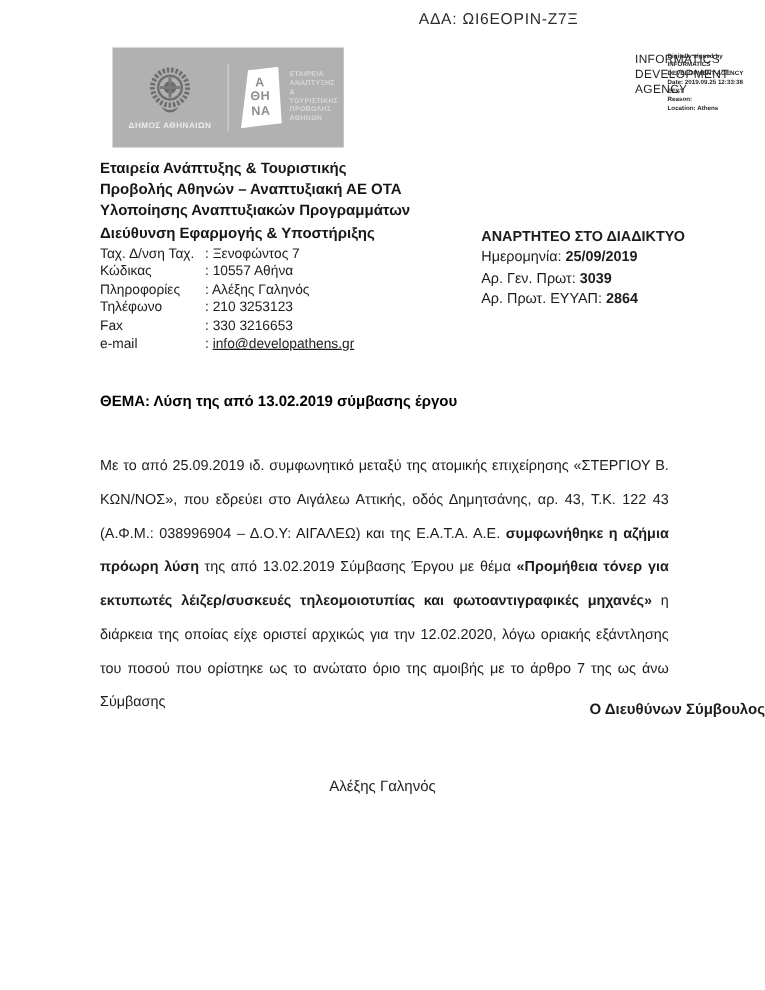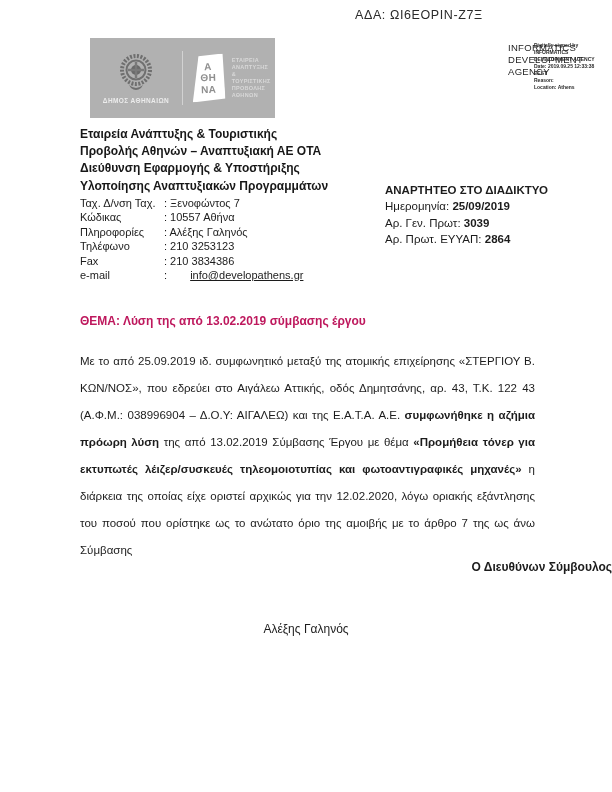--- a/index.html
+++ b/index.html
@@ -14,21 +14,20 @@
   }
 
   
   .ada {
     position: absolute;
     left: 335px; top: 8px;
     font-size: 12.5px;
     letter-spacing: 0.6px;
     color: #2b2b2b;
     white-space: nowrap;
-    margin-left: 20px;
   }
 
   
   .logo-box {
     position: absolute;
     left: 90px; top: 38px;
     width: 185px; height: 80px;
     display: flex;
     align-items: center;
   }
@@ -118,49 +117,48 @@
     left: 80px; top: 196px;
     font-size: 11px;
     line-height: 14.4px;
     color: #1c1c1c;
   }
   .contact-row { display: flex; }
   .contact-label { width: 84px; flex: 0 0 84px; }
   .contact-value { white-space: nowrap; text-align: center; }
   .email-link {
     color: inherit;
-    margin-left: 20px;
   }
 
   
   .reference {
     position: absolute;
     left: 385px; top: 182px;
     font-size: 11.5px;
     line-height: 16.3px;
     color: #1c1c1c;
     white-space: nowrap;
   }
   .reference-title { font-weight: bold; }
   .ref-value { font-weight: bold; }
 
   
   .subject {
     position: absolute;
     left: 80px; top: 314px;
     font-size: 12px;
     font-weight: bold;
-    color: #be185d;
+    color: #000000;
     white-space: nowrap;
   }
 
   
   .body-text {
     position: absolute;
-    left: 80px; top: 348px;
+    left: 80px; top: 360px;
     width: 455px;
     font-size: 11.5px;
     line-height: 27px;
     text-align: justify;
     color: #1c1c1c;
   }
   .seg-bold { font-weight: bold; }
 
   
   .closing-role {
@@ -237,22 +235,22 @@
 INFORMATICS
 DEVELOPMENT AGENCY
 Date: 2019.09.25 12:33:38
 EEST
 Reason:
 Location: Athens</div>
 
   <div class="letterhead">
     <div>Εταιρεία Ανάπτυξης &amp; Τουριστικής</div>
     <div>Προβολής Αθηνών – Αναπτυξιακή ΑΕ ΟΤΑ</div>
+    <div>Υλοποίησης Αναπτυξιακών Προγραμμάτων</div>
     <div>Διεύθυνση Εφαρμογής &amp; Υποστήριξης</div>
-    <div>Υλοποίησης Αναπτυξιακών Προγραμμάτων</div>
   </div>
 
   <div class="contact">
     <div class="contact-row">
       <span class="contact-label">Ταχ. Δ/νση Ταχ.</span>
       <span class="contact-value">: Ξενοφώντος 7</span>
     </div>
     <div class="contact-row">
       <span class="contact-label">Κώδικας</span>
       <span class="contact-value">: 10557 Αθήνα</span>
@@ -260,21 +258,21 @@
     <div class="contact-row">
       <span class="contact-label">Πληροφορίες</span>
       <span class="contact-value">: Αλέξης Γαληνός</span>
     </div>
     <div class="contact-row">
       <span class="contact-label">Τηλέφωνο</span>
       <span class="contact-value">: 210 3253123</span>
     </div>
     <div class="contact-row">
       <span class="contact-label">Fax</span>
-      <span class="contact-value">: 210 3834386</span>
+      <span class="contact-value">: 330 3216653</span>
     </div>
     <div class="contact-row">
       <span class="contact-label">e-mail</span>
       <span class="contact-value"><span>: </span><a href="#" class="email-link">info@developathens.gr</a></span>
     </div>
   </div>
 
   <div class="reference">
     <div class="reference-title">ΑΝΑΡΤΗΤΕΟ ΣΤΟ ΔΙΑΔΙΚΤΥΟ</div>
     <div><span>Ημερομηνία: </span><span class="ref-value">25/09/2019</span></div>

